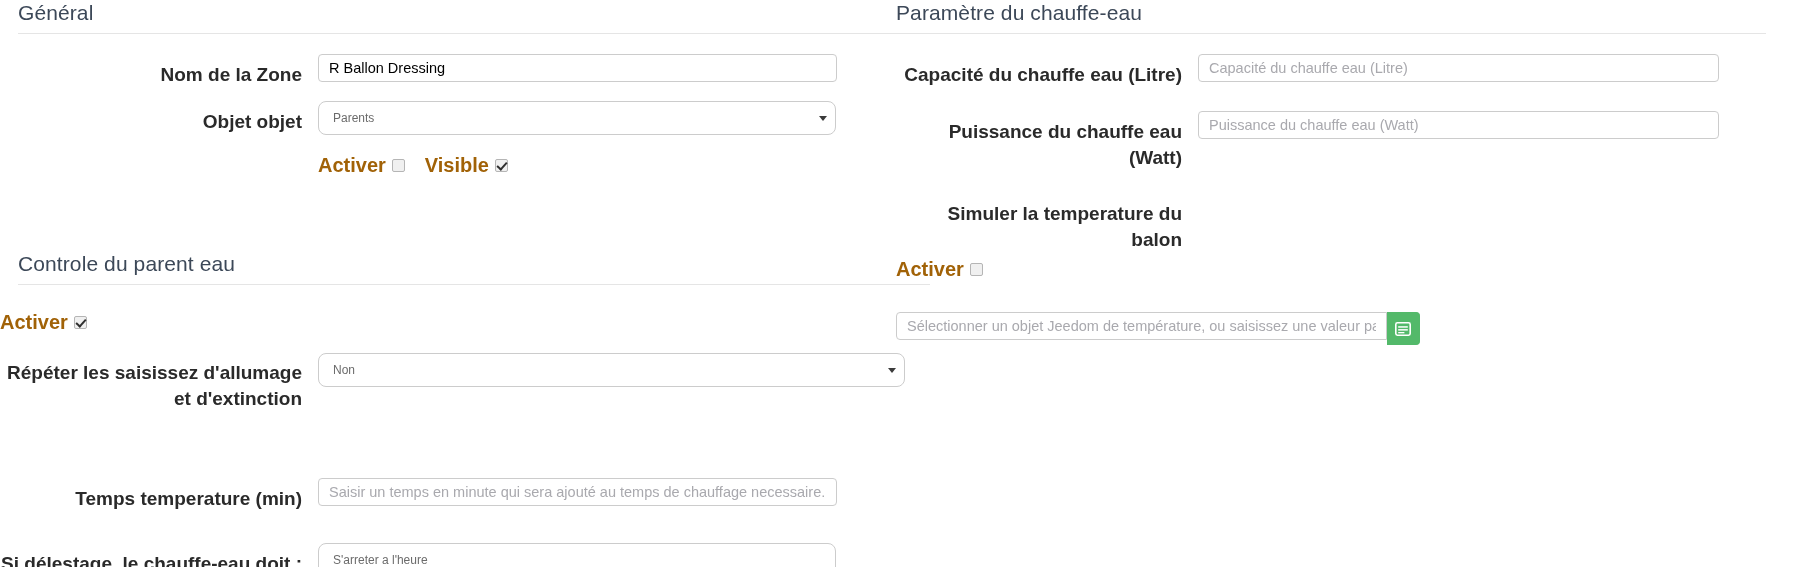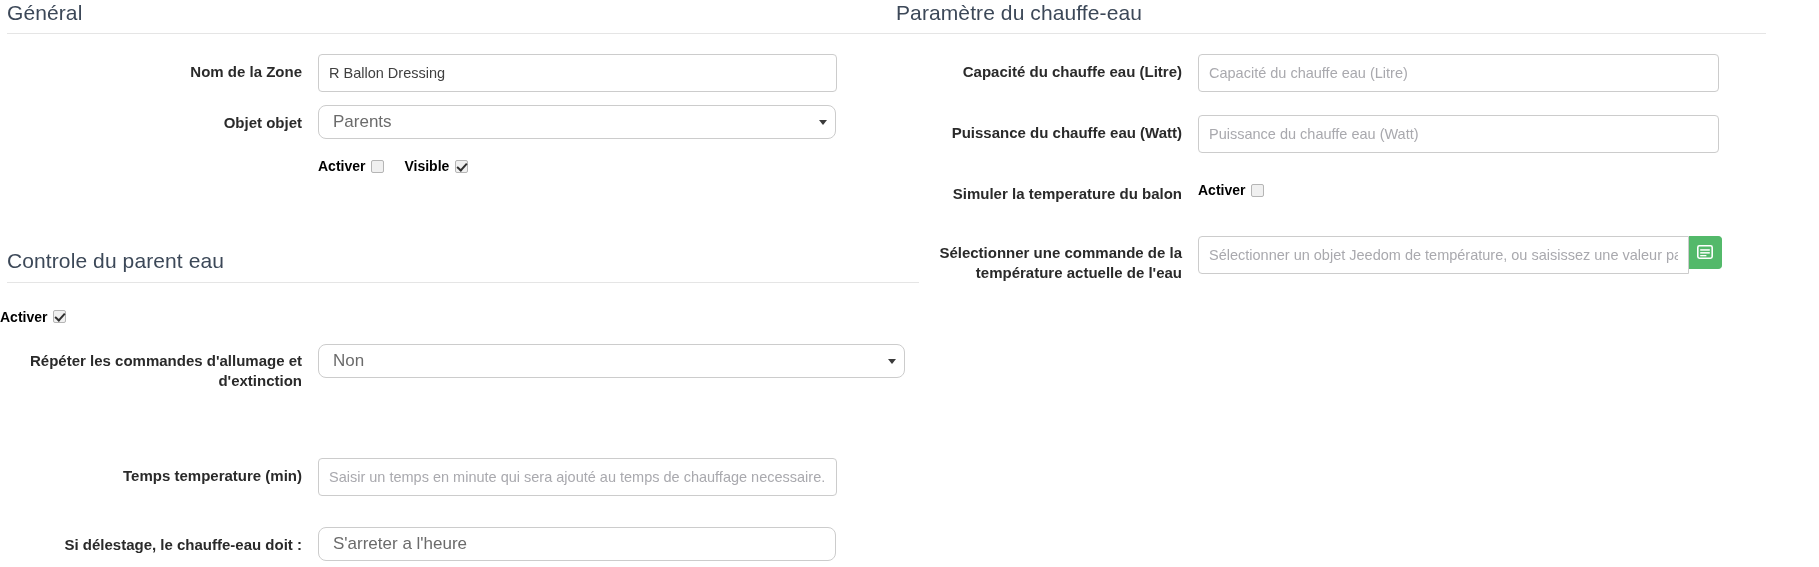--- a/index.html
+++ b/index.html
@@ -41,58 +41,58 @@
   .legend {
     font-size: 21px;
     font-weight: 400;
     color: #3c4858;
     line-height: 1.25;
     padding: 0 0 7px 0;
     margin: 0;
     border-bottom: 1px solid #e5e5e5;
     letter-spacing: 0.1px;
   }
-  .legend-left  { width: 912px; margin-left: 7px; }
+  .legend-left  { width: 912px; margin-left: 18px; }
   .legend-right { width: 870px; }
 
   
   .form-row {
     display: flex;
     align-items: flex-start;
     margin-bottom: 16px;
   }
   .form-label {
     font-weight: bold;
-    font-size: 15px;
+    font-size: 19px;
     color: #2a2a2a;
     text-align: right;
     padding-top: 8px;
     line-height: 1.35;
     box-sizing: border-box;
     padding-right: 16px;
     user-select: none;
   }
   .lbl-l { width: 318px; }
   .lbl-r { width: 302px; }
 
   .form-control-wrap {
     display: flex;
     align-items: flex-start;
   }
 
   
   .inp {
     box-sizing: border-box;
-    height: 38px;
+    height: 28px;
     border: 1px solid #ccc;
     border-radius: 4px;
     background: #ffffff;
     font-family: "Liberation Sans", sans-serif;
     font-size: 14.5px;
-    color: #404040;
+    color: #000000;
     padding: 4px 10px;
     outline: none;
   }
   .inp::placeholder { color: #a9a9ae; opacity: 1; }
   .inp-w-left  { width: 519px; }
   .inp-w-right { width: 521px; }
   .inp-w-group { width: 491px; border-top-right-radius:0; border-bottom-right-radius:0; }
   .inp-w-group-r { width: 491px; border-top-right-radius:0; border-bottom-right-radius:0; }
 
   
@@ -100,21 +100,21 @@
     position: relative;
     display: inline-block;
   }
   .sel {
     box-sizing: border-box;
     height: 34px;
     border: 1px solid #ccc;
     border-radius: 8px;
     background: #ffffff;
     font-family: "Liberation Sans", sans-serif;
-    font-size: 17px;
+    font-size: 12px;
     color: #6b6b6b;
     padding: 5px 24px 5px 14px;
     appearance: none;
     -webkit-appearance: none;
     -moz-appearance: none;
     outline: none;
     line-height: 22px;
   }
   .sel-w1 { width: 518px; }
   .sel-w2 { width: 587px; }
@@ -136,22 +136,22 @@
     align-items: center;
     padding-top: 6px;
   }
   .chk-group {
     display: inline-flex;
     align-items: center;
     margin-right: 20px;
   }
   .chk-text {
     font-weight: bold;
-    font-size: 14px;
-    color: #000000;
+    font-size: 20px;
+    color: #a16207;
     margin-right: 6px;
     user-select: none;
     text-align: center;
   }
   .chk {
     -webkit-appearance: none;
     appearance: none;
     width: 13px;
     height: 13px;
     border: 1px solid #b5b5b5;
@@ -188,21 +188,21 @@
     border-bottom-right-radius: 4px;
     display: inline-flex;
     align-items: center;
     justify-content: center;
     cursor: pointer;
   }
   .btn-green svg { display: block; }
 
   
   .mb-sm { margin-bottom: 13px; }
-  .mb-md { margin-bottom: 19px; }
+  .mb-md { margin-bottom: 19px; flex-direction: column; }
   .two-line-label { padding-top: 7px; }
 </style>
 </head>
 <body>
 
 <div class="page">
 
   <div class="col-left">
 
     <div class="legend legend-left">Général</div>
@@ -251,21 +251,21 @@
     <div class="form-row mb-md">
       <div class="chk-row">
         <span class="chk-group">
           <span class="chk-text">Activer</span>
           <input class="chk" type="checkbox" checked="" style="">
         </span>
       </div>
     </div>
 
     <div class="form-row mb-sm">
-      <div class="form-label lbl-l two-line-label">Répéter les commandes d'allumage et d'extinction</div>
+      <div class="form-label lbl-l two-line-label">Répéter les saisissez d'allumage et d'extinction</div>
       <div class="form-control-wrap">
         <div class="sel-wrap">
           <select class="sel sel-w2">
             <option>Non</option>
           </select>
           <span class="sel-arrow"></span>
         </div>
       </div>
     </div>
 
@@ -329,21 +329,20 @@
         <span class="chk-group">
           <span class="chk-text">Activer</span>
           <input class="chk" type="checkbox" style="">
         </span>
       </div>
     </div>
 
     <div style="height:12px"></div>
 
     <div class="form-row">
-      <div class="form-label lbl-r two-line-label">Sélectionner une commande de la température actuelle de l'eau</div>
       <div class="form-control-wrap">
         <input class="inp inp-w-group-r" type="text" placeholder="Sélectionner un objet Jeedom de température, ou saisissez une valeur par defaut" style="">
         <span class="btn-green">
           <svg width="16" height="14" viewBox="0 0 16 14" aria-hidden="true">
             <rect x="0.8" y="0.8" width="14.4" height="12.4" rx="1.6" fill="none" stroke="#ffffff" stroke-width="1.6"></rect>
             <rect x="3.2" y="4.2" width="9.6" height="1.5" fill="#ffffff"></rect>
             <rect x="3.2" y="7.1" width="9.6" height="1.5" fill="#ffffff"></rect>
             <rect x="3.2" y="10.0" width="6.2" height="1.3" fill="#ffffff"></rect>
           </svg>
         </span>

